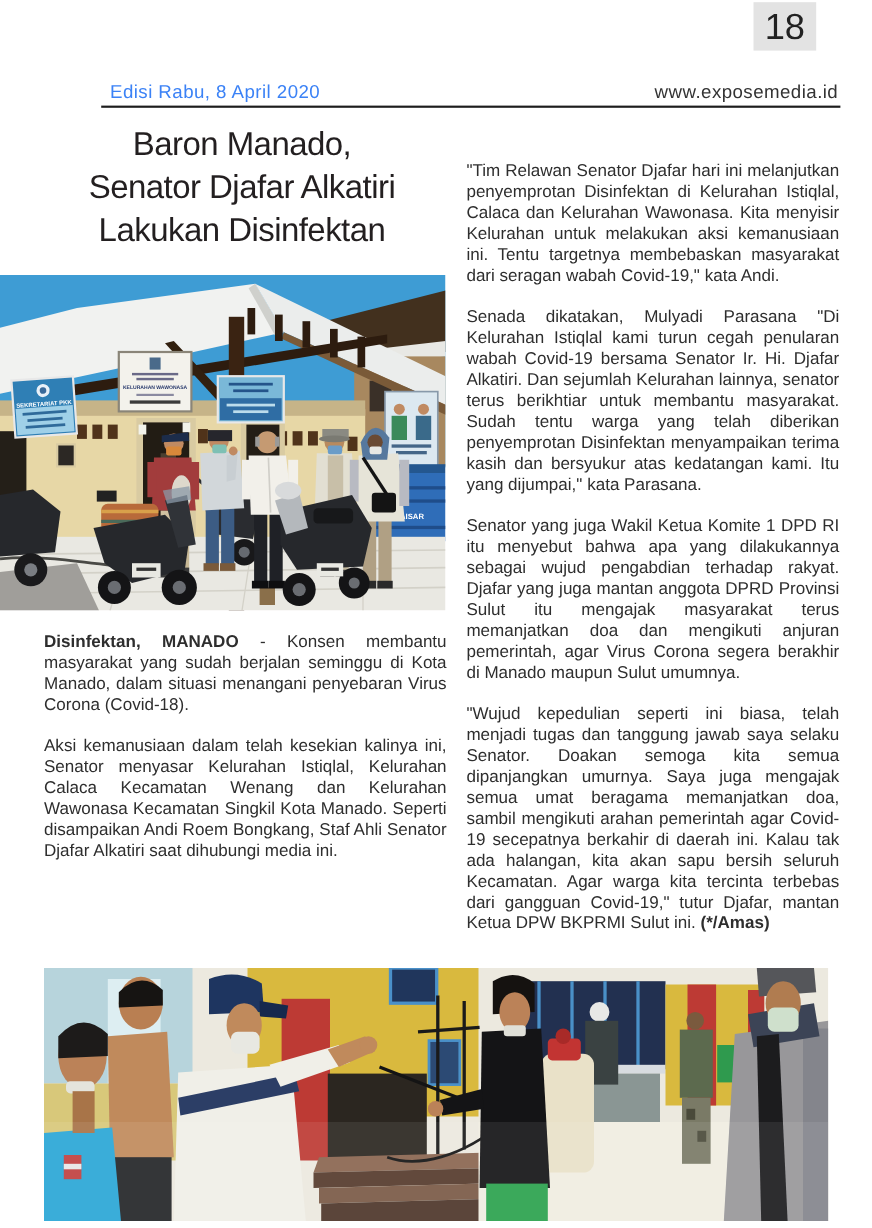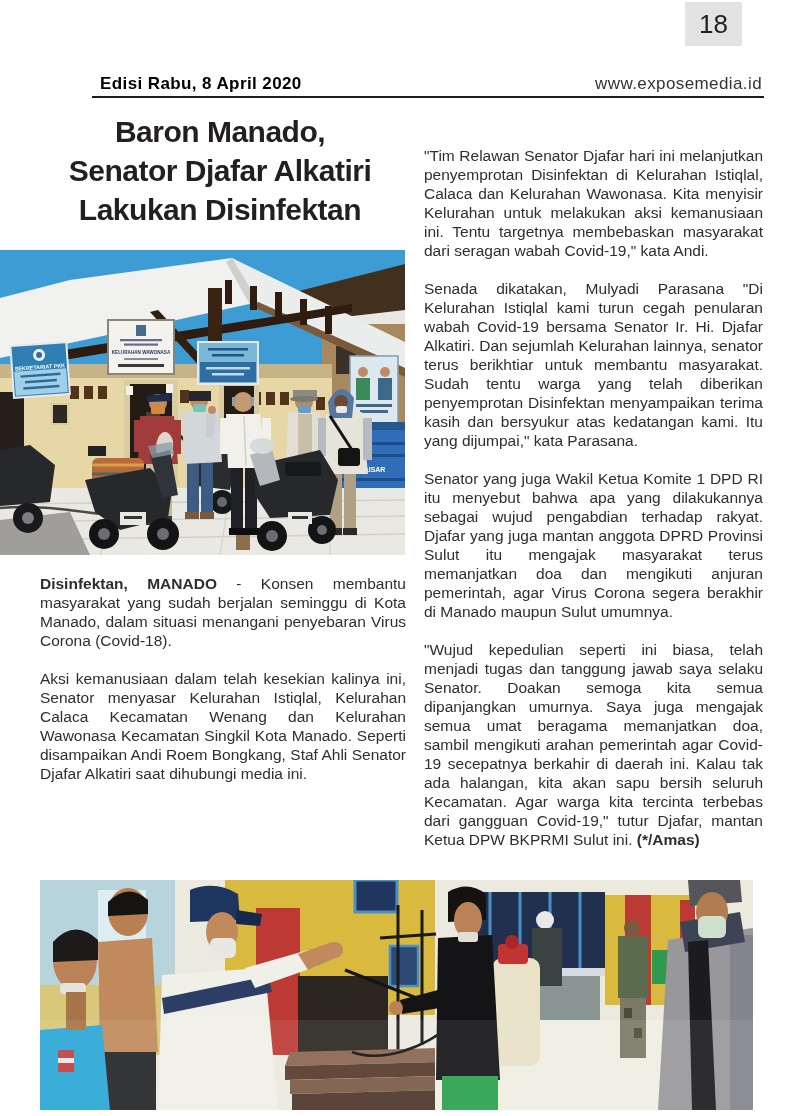--- a/index.html
+++ b/index.html
@@ -1,24 +1,24 @@
 <!DOCTYPE html>
 <html><head>
 <meta charset="utf-8">
 <style>
   html,body{margin:0;padding:0;background:#fff;}
   .page{position:relative;width:793px;height:1116px;background:#ffffff;overflow:hidden;
         font-family:"Liberation Sans",sans-serif;color:#2b2b2b;}
   .pageno{position:absolute;left:685px;top:2px;width:57px;height:44px;background:#e3e3e3;
-          display:flex;align-items:center;justify-content:center;font-size:26px;color:#222;}
-  .edition{position:absolute;left:100px;top:74px;font-size:17px;color:#000000;letter-spacing:.4px;font-weight:bold;}
+          display:flex;align-items:center;justify-content:center;font-size:33px;color:#222;}
+  .edition{position:absolute;left:100px;top:74px;font-size:17px;color:#3b82f6;letter-spacing:.4px;}
   .website{position:absolute;right:31px;top:74px;font-size:17px;color:#333;letter-spacing:.4px;}
   .hrule{position:absolute;left:92px;top:96px;width:672px;height:0;border-top:2px solid #1e1e1e;}
   .headline{position:absolute;left:22px;top:112px;width:396px;text-align:center;
-            font-size:30px;font-weight:bold;line-height:1.3;color:#231f20;
+            font-size:30px;font-weight:normal;line-height:1.3;color:#231f20;
             letter-spacing:-0.5px;white-space:pre-line;}
   .photo-top{position:absolute;left:0;top:250px;width:405px;height:305px;}
   .photo-bottom{position:absolute;left:40px;top:880px;width:713px;height:230px;}
   .col{position:absolute;font-size:15.5px;line-height:19px;text-align:justify;color:#2e2e2e;}
   .col p{margin:0 0 19px 0;}
   .col-left{left:40px;top:574px;width:366px;}
   .col-right{left:424px;top:146px;width:339px;}
   .b{font-weight:bold;}
   svg{display:block;}
 </style>

